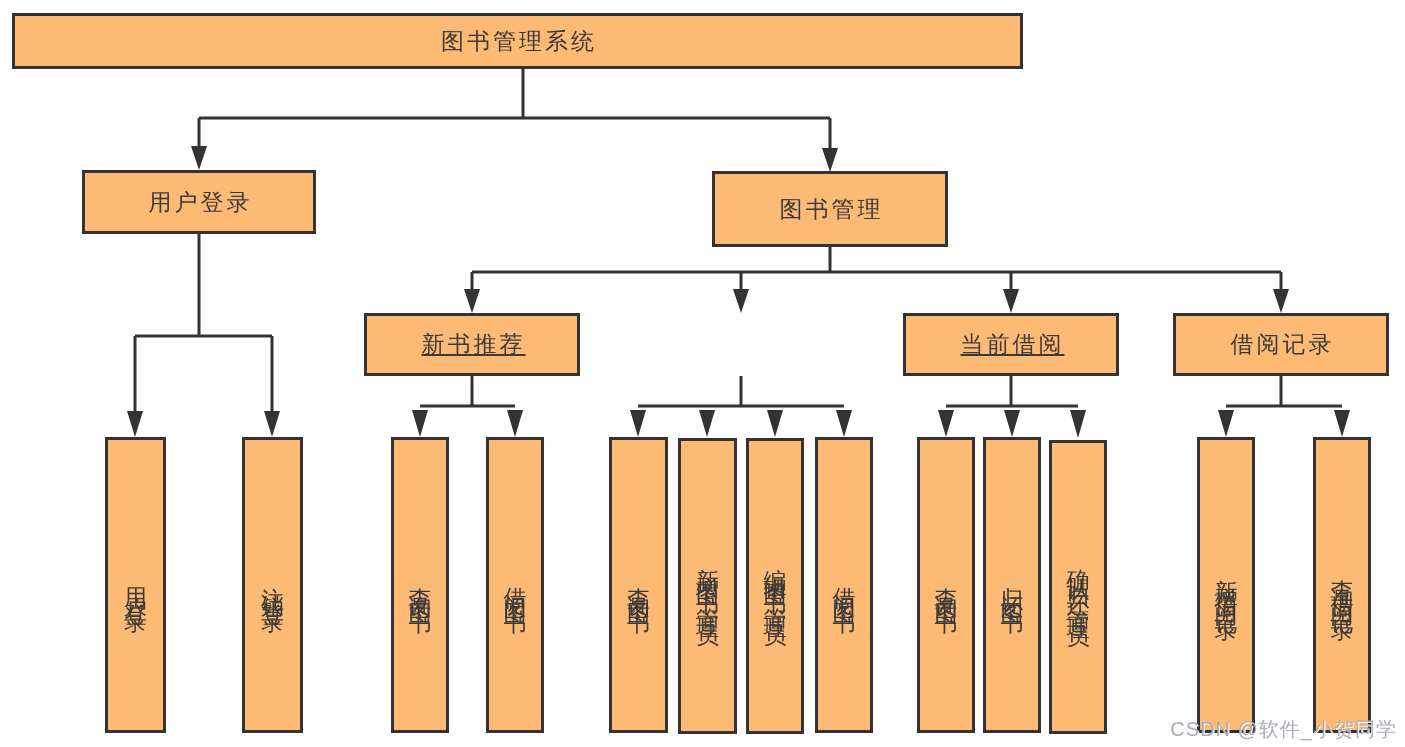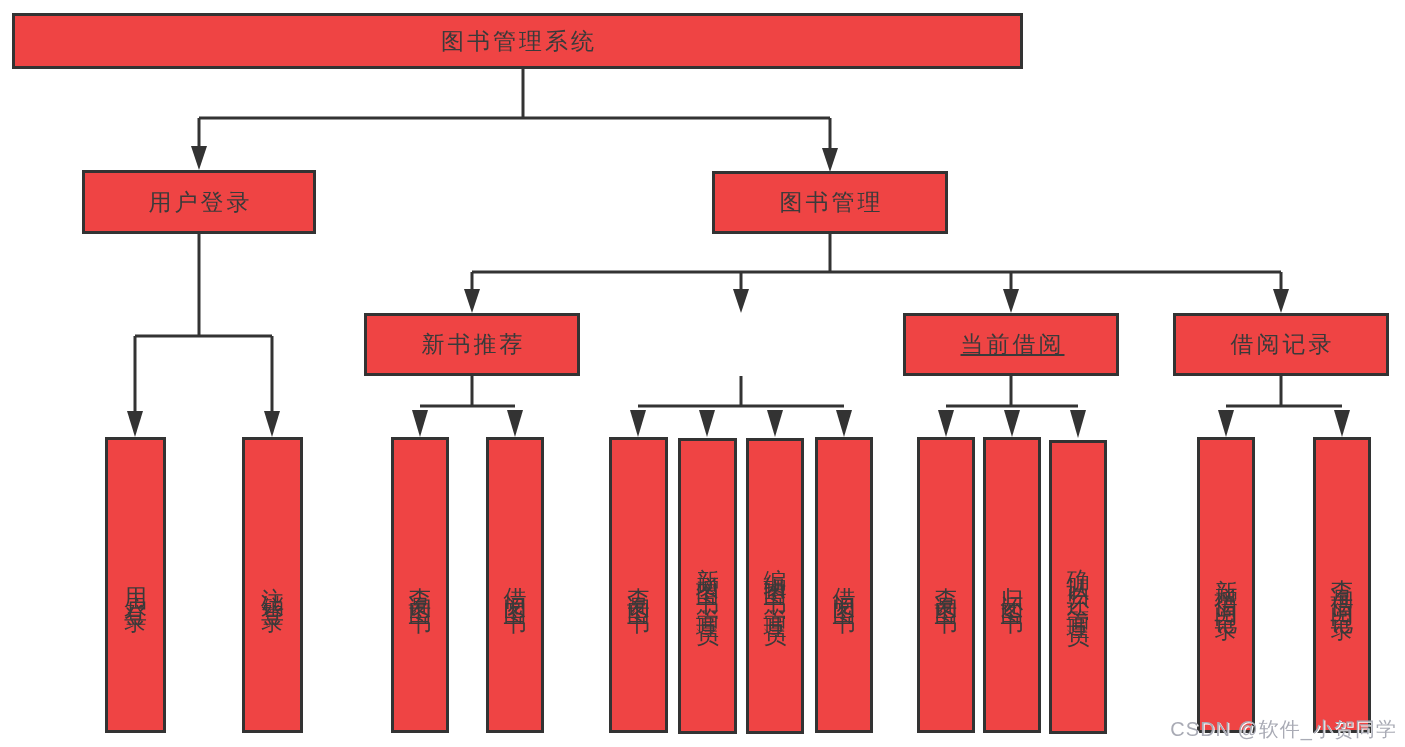--- a/index.html
+++ b/index.html
@@ -18,21 +18,21 @@
   .connectors {
     position: absolute;
     left: 0;
     top: 0;
     pointer-events: none;
   }
   .node {
     position: absolute;
     box-sizing: border-box;
     border: 3px solid #333333;
-    background: #ef4444;
+    background: #fdba74;
     display: flex;
     align-items: center;
     justify-content: center;
     color: #3a3a3a;
   }
   .hbox {
     font-size: 23px;
     letter-spacing: 3px;
     text-indent: 3px;
     white-space: nowrap;
@@ -121,23 +121,23 @@
       <polygon points="1070,410 1086,410 1078,438"></polygon>
 
       <polygon points="1218,410 1234,410 1226,437"></polygon>
       <polygon points="1334,410 1350,410 1342,437"></polygon>
     </g>
   </svg>
 
   <div class="node hbox" style="left:12px; top:13px; width:1011px; height:56px;">图书管理系统</div>
 
   <div class="node hbox" style="left:82px; top:170px; width:234px; height:64px;">用户登录</div>
-  <div class="node hbox" style="left:712px; top:171px; width:236px; height:63px;">图书管理</div>
+  <div class="node hbox" style="left:712px; top:171px; width:236px; height:76px;">图书管理</div>
 
-  <div class="node hbox" style="left:364px; top:313px; width:216px; height:63px;">新书推荐</div>
+  <div class="node hbox" style="left:364px; top:313px; width:216px; height:63px;text-decoration:underline;">新书推荐</div>
   <div class="node hbox" style="left:903px; top:313px; width:216px; height:63px;text-decoration:underline;">当前借阅</div>
   <div class="node hbox" style="left:1173px; top:313px; width:216px; height:63px;">借阅记录</div>
 
   <div class="node vbox" style="left:105px; top:437px; width:61px; height:296px;">用户登录</div>
   <div class="node vbox" style="left:242px; top:437px; width:61px; height:296px;">注销登录</div>
 
   <div class="node vbox" style="left:391px; top:437px; width:58px; height:296px;">查询图书</div>
   <div class="node vbox" style="left:486px; top:437px; width:58px; height:296px;">借阅图书</div>
 
   <div class="node vbox" style="left:609px; top:437px; width:59px; height:296px;">查询图书</div>

